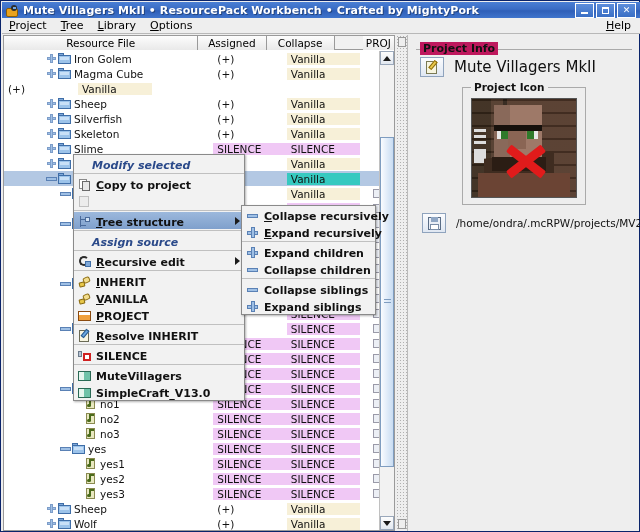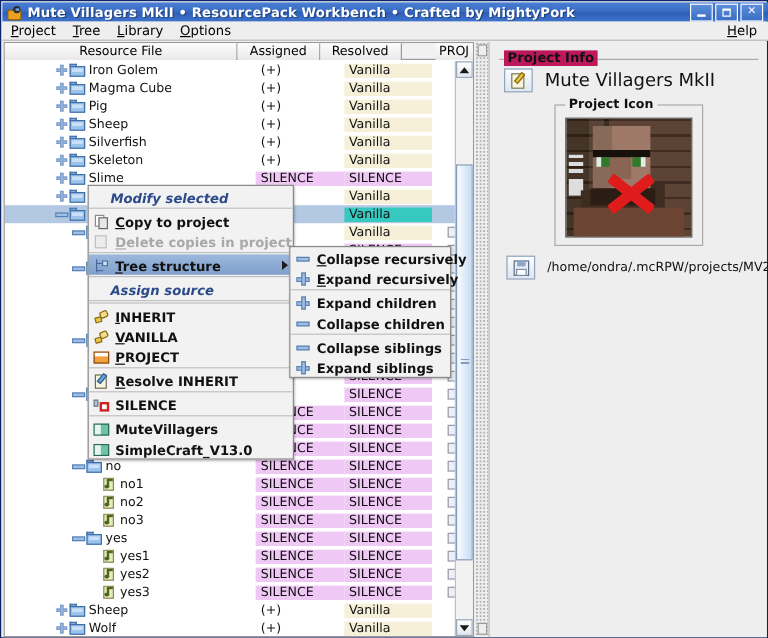--- a/index.html
+++ b/index.html
@@ -230,21 +230,21 @@
     <div class="mi"><u>O</u>ptions</div>
     <div class="sp"></div>
     <div class="mi help"><u>H</u>elp</div>
   </div>
 
   <div class="leftpane">
 
     <div class="thead">
       <div class="th c0">Resource File</div>
       <div class="th c1">Assigned</div>
-      <div class="th c2">Resolved</div>
+      <div class="th c2">Collapse</div>
       <div class="th c3">PROJ</div>
     </div>
 
     <div class="rows" id="rows">
         <div class="row vanilla" style="top: 0px;">
           <div class="c-name">
             <span class="indent" style="width: 42px;"></span>
             <span class="exp plus"></span>
             <span class="ficon">
               <span class="tab"></span>
@@ -264,29 +264,20 @@
               <span class="tab"></span>
               <span class="body"></span>
             </span>
             <span class="rname">Magma Cube</span>
           </div>
           <div class="c-assigned">(+)</div>
           <div class="c-resolved">Vanilla</div>
           <div class="c-proj"></div>
         </div>
         <div class="row vanilla" style="top: 30px;">
-          <div class="c-name">
-            <span class="indent" style="width: 42px;"></span>
-            <span class="exp plus"></span>
-            <span class="ficon">
-              <span class="tab"></span>
-              <span class="body"></span>
-            </span>
-            <span class="rname">Pig</span>
-          </div>
           <div class="c-assigned">(+)</div>
           <div class="c-resolved">Vanilla</div>
           <div class="c-proj"></div>
         </div>
         <div class="row vanilla" style="top: 45px;">
           <div class="c-name">
             <span class="indent" style="width: 42px;"></span>
             <span class="exp plus"></span>
             <span class="ficon">
               <span class="tab"></span>
@@ -844,38 +835,45 @@
         <span class="pm-ico ic-copy">
           <span class="a"></span>
           <span class="b"></span>
         </span>
         <span class="lbl"><u>C</u>opy to project</span>
       </div>
       <div class="pm-item disabled bold">
         <span class="pm-ico ic-del">
           <span class="a"></span>
         </span>
-        <span class="lbl"><u>D</u>elete copies in project</span>
       </div>
       <div class="pm-sep"></div>
       <div class="pm-item hl bold">
         <span class="pm-ico ic-tree">
           <span class="a"></span>
           <span class="b"></span>
           <span class="c"></span>
           <span class="d"></span>
         </span>
         <span class="lbl"><u>T</u>ree structure</span>
         <span class="pm-arrow"></span>
       </div>
       <div class="pm-sep"></div>
       <div class="pm-item hdr">
         <span class="lbl">Assign source</span>
       </div>
       <div class="pm-sep"></div>
+      <div class="pm-item bold">
+        <span class="pm-ico ic-rec">
+          <span class="r"></span>
+          <span class="s"></span>
+        </span>
+        <span class="lbl"><u>R</u>ecursive edit</span>
+        <span class="pm-arrow"></span>
+      </div>
       <div class="pm-sep"></div>
       <div class="pm-item bold">
         <span class="pm-ico ic-brush">
           <span class="h"></span>
           <span class="t"></span>
         </span>
         <span class="lbl"><u>I</u>NHERIT</span>
       </div>
       <div class="pm-item bold">
         <span class="pm-ico ic-brush">

